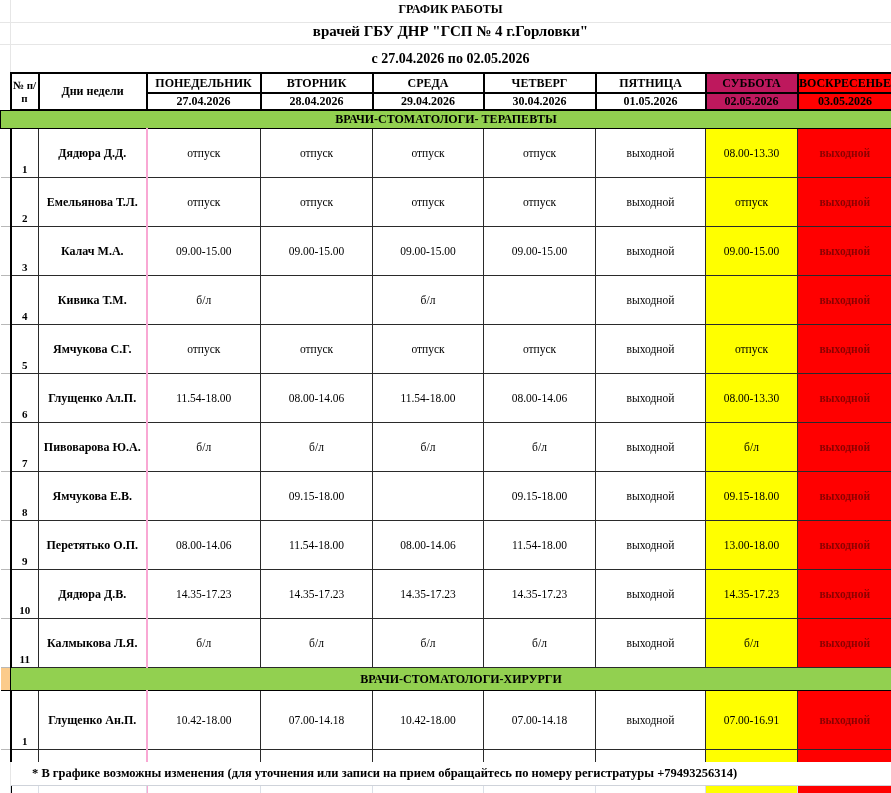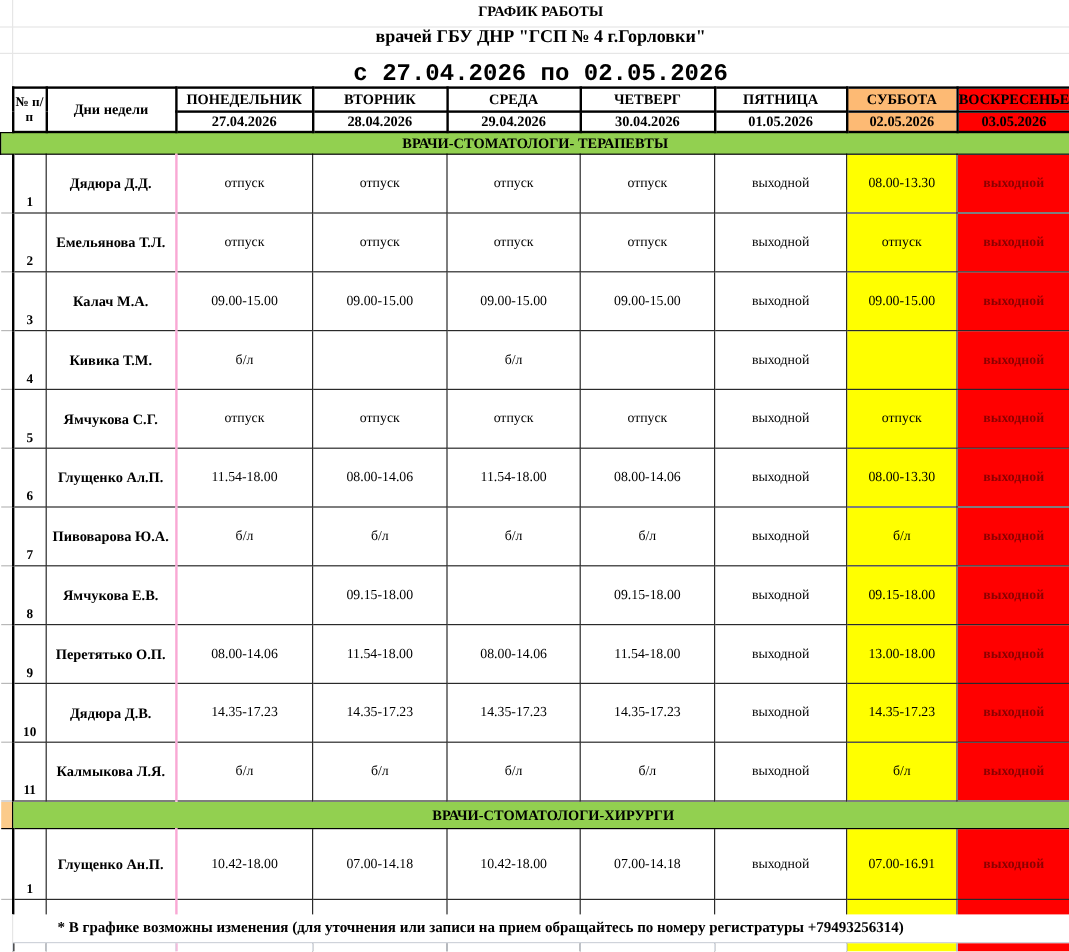--- a/index.html
+++ b/index.html
@@ -4,56 +4,56 @@
 <style>
   html,body{margin:0;padding:0;background:#ffffff;}
   .sheet{position:relative;width:891px;height:793px;background:#fff;overflow:hidden;
          font-family:"Liberation Serif",serif;color:#000;}
 
   
   .titles{position:absolute;top:0;left:10px;right:0;height:72px;}
   .title-line{position:absolute;left:0;right:0;text-align:center;font-weight:bold;white-space:nowrap;}
   .t1{top:2px;font-size:12px;}
   .t2{top:23px;font-size:15px;}
-  .t3{top:51px;font-size:20px;font-family:Liberation Mono, monospace;}
+  .t3{top:51px;font-size:14px;}
   .gl-h{position:absolute;left:0;width:891px;height:1px;background:#e6e6e6;}
   .gl-v{position:absolute;left:10px;top:0;width:1px;height:72px;background:#e6e6e6;}
   .gl-v2{position:absolute;left:10px;top:762px;width:1px;height:31px;background:#e6e6e6;}
 
   
   table.sched{position:absolute;top:72px;left:0;width:891px;border-collapse:collapse;table-layout:fixed;}
   .sched th,.sched td{padding:0;margin:0;overflow:hidden;text-align:center;vertical-align:middle;white-space:nowrap;}
 
   thead th{border:2px solid #000;font-weight:bold;font-size:12px;height:18px;background:#fff;}
   thead tr.dates th{height:15px;border-top:1px solid #000;}
   th.gutter-h{border:none;background:#fff;}
   th.numcol{white-space:normal;font-size:11px;line-height:1.15;border-left:2px solid #000;}
   th.namecol{font-size:12px;border-right:2px solid #000;}
-  th.sat{background:#fdba74;}
+  th.sat{background:#be185d;}
   th.sun{background:#ff0000;color:#000000;border-right:none;}
 
   tbody td{border:1px solid #2a2a2a;font-size:11.5px;background:#fff;}
   tbody tr.drow td{height:46px;}
   tbody tr.surgeon td{height:56px;}
   td.gutter{border:none;border-bottom:1px solid #b8b8b8;background:#fff;}
   td.num{font-weight:bold;font-size:11px;vertical-align:bottom;padding-bottom:2px;border-left:2px solid #000;}
   td.name{font-weight:bold;font-size:12px;border-right:2px solid #f9a8d4;margin-left:24px;}
   td.sat-cell{background:#ffff00;}
   td.sun-cell{background:#ff0000;color:#8b0000;font-weight:bold;border-right:none;}
 
   tr.band td.band-cell{background:#92d050;font-weight:bold;font-size:12px;height:17px;border:1px solid #000;}
   tr.band-lg td.band-cell{height:22px;padding-left:20px;}
   td.gutter-accent{background:#fbcb8b;border:1px solid #000;border-left:none;}
 
   #tbody-main tr:last-child td{border-bottom:2px solid #000;}
   #tbody-main tr:last-child td.gutter{border-bottom:1px solid #b8b8b8;}
 
   
   .footer-note{position:absolute;top:762px;left:10px;right:0;height:23px;line-height:23px;
-               font-size:12.5px;font-weight:bold;padding-left:38px;white-space:nowrap;
+               font-size:12.5px;font-weight:bold;padding-left:22px;white-space:nowrap;
                border-bottom:1px solid #cfd3da;background:#fff;}
   .bottom-strip{position:absolute;top:786px;left:0;width:891px;height:7px;background:
       linear-gradient(#dadfe7,#dadfe7) 10px  0/1px 100% no-repeat,
       linear-gradient(#dadfe7,#dadfe7) 38px  0/1px 100% no-repeat,
       linear-gradient(#dadfe7,#dadfe7) 146px 0/1px 100% no-repeat,
       linear-gradient(#dadfe7,#dadfe7) 260px 0/1px 100% no-repeat,
       linear-gradient(#dadfe7,#dadfe7) 372px 0/1px 100% no-repeat,
       linear-gradient(#dadfe7,#dadfe7) 483px 0/1px 100% no-repeat,
       linear-gradient(#dadfe7,#dadfe7) 595px 0/1px 100% no-repeat,
       linear-gradient(#dadfe7,#dadfe7) 705px 0/1px 100% no-repeat,

